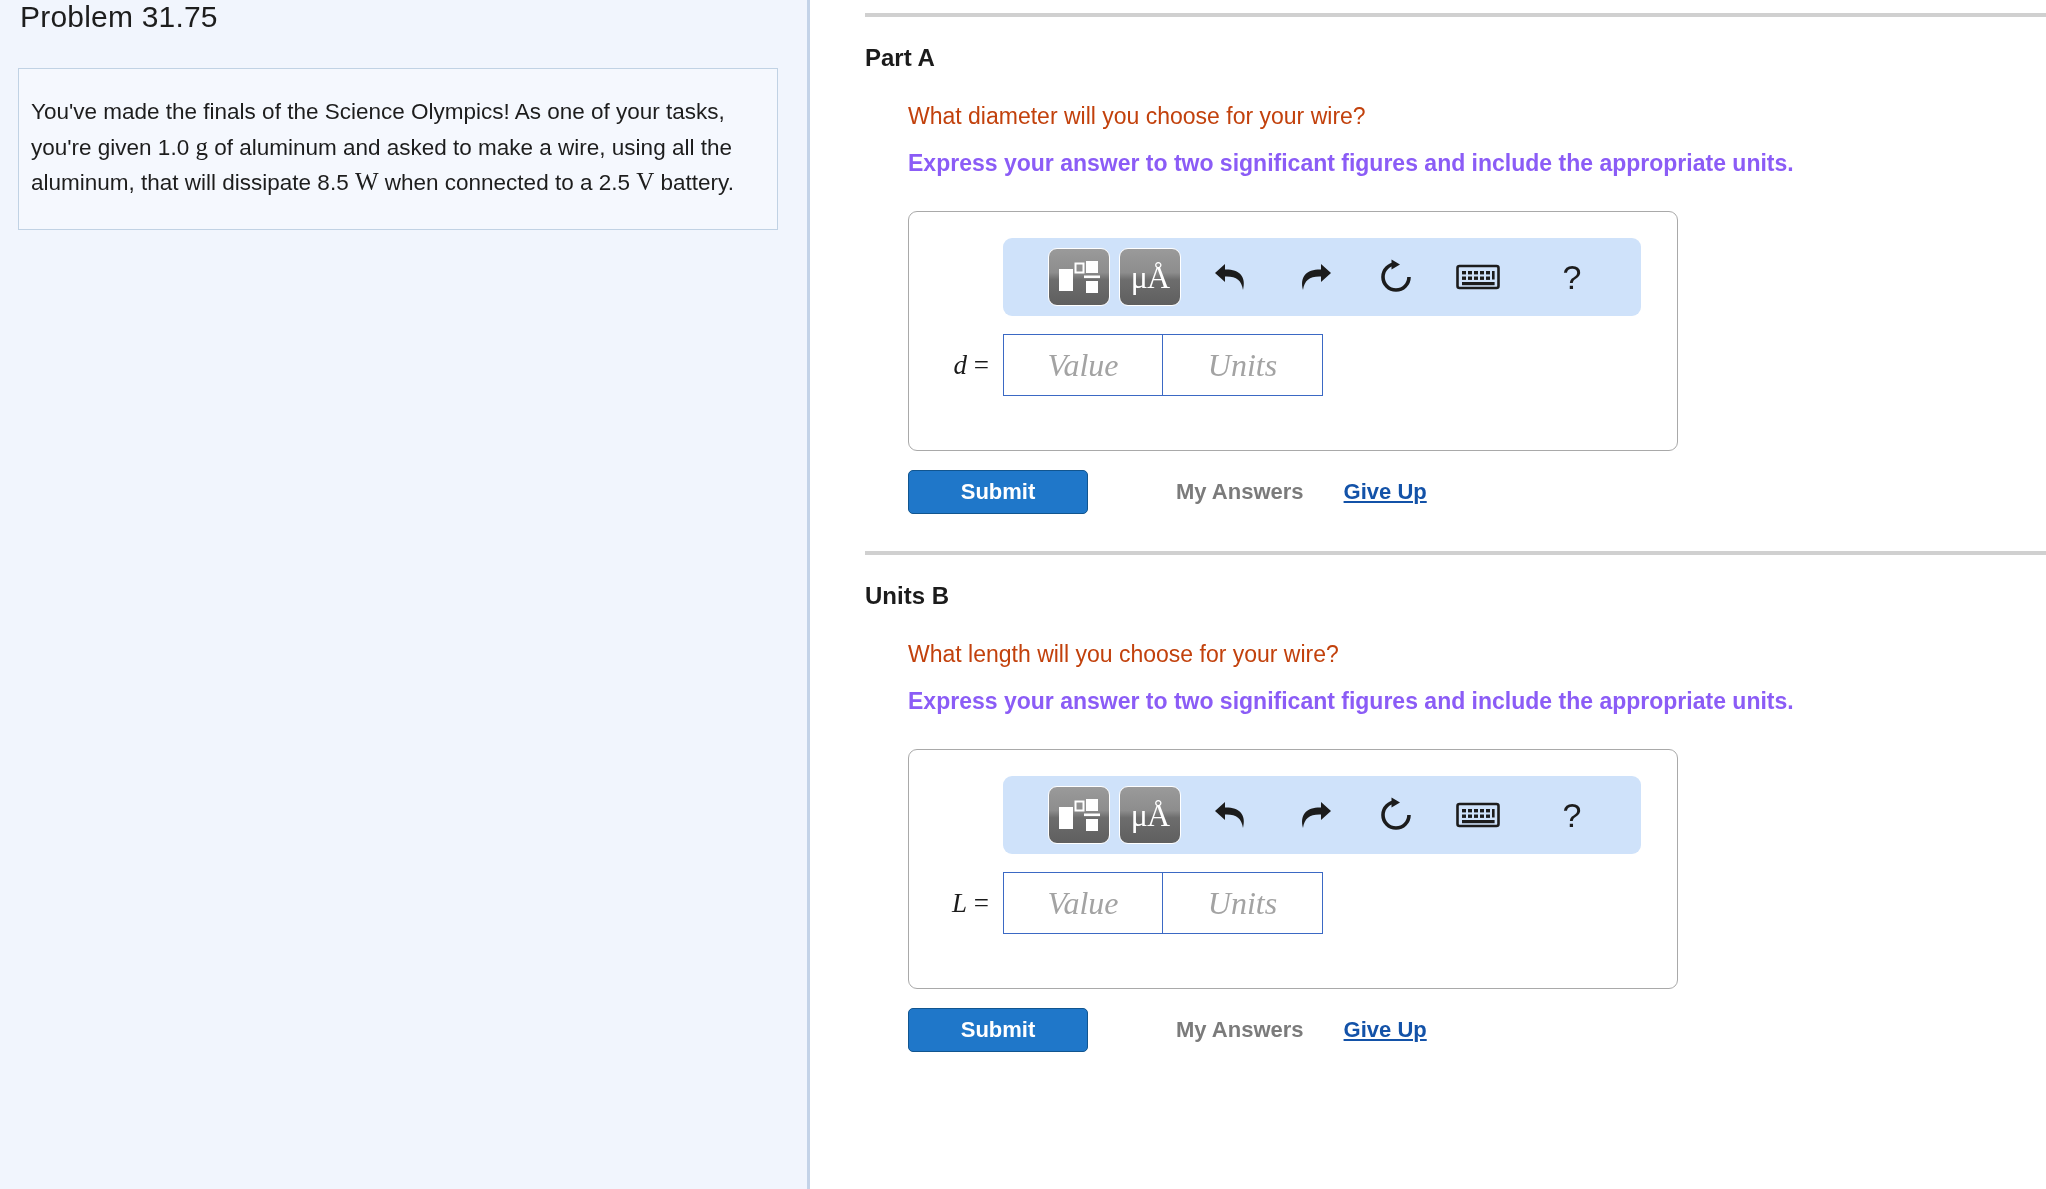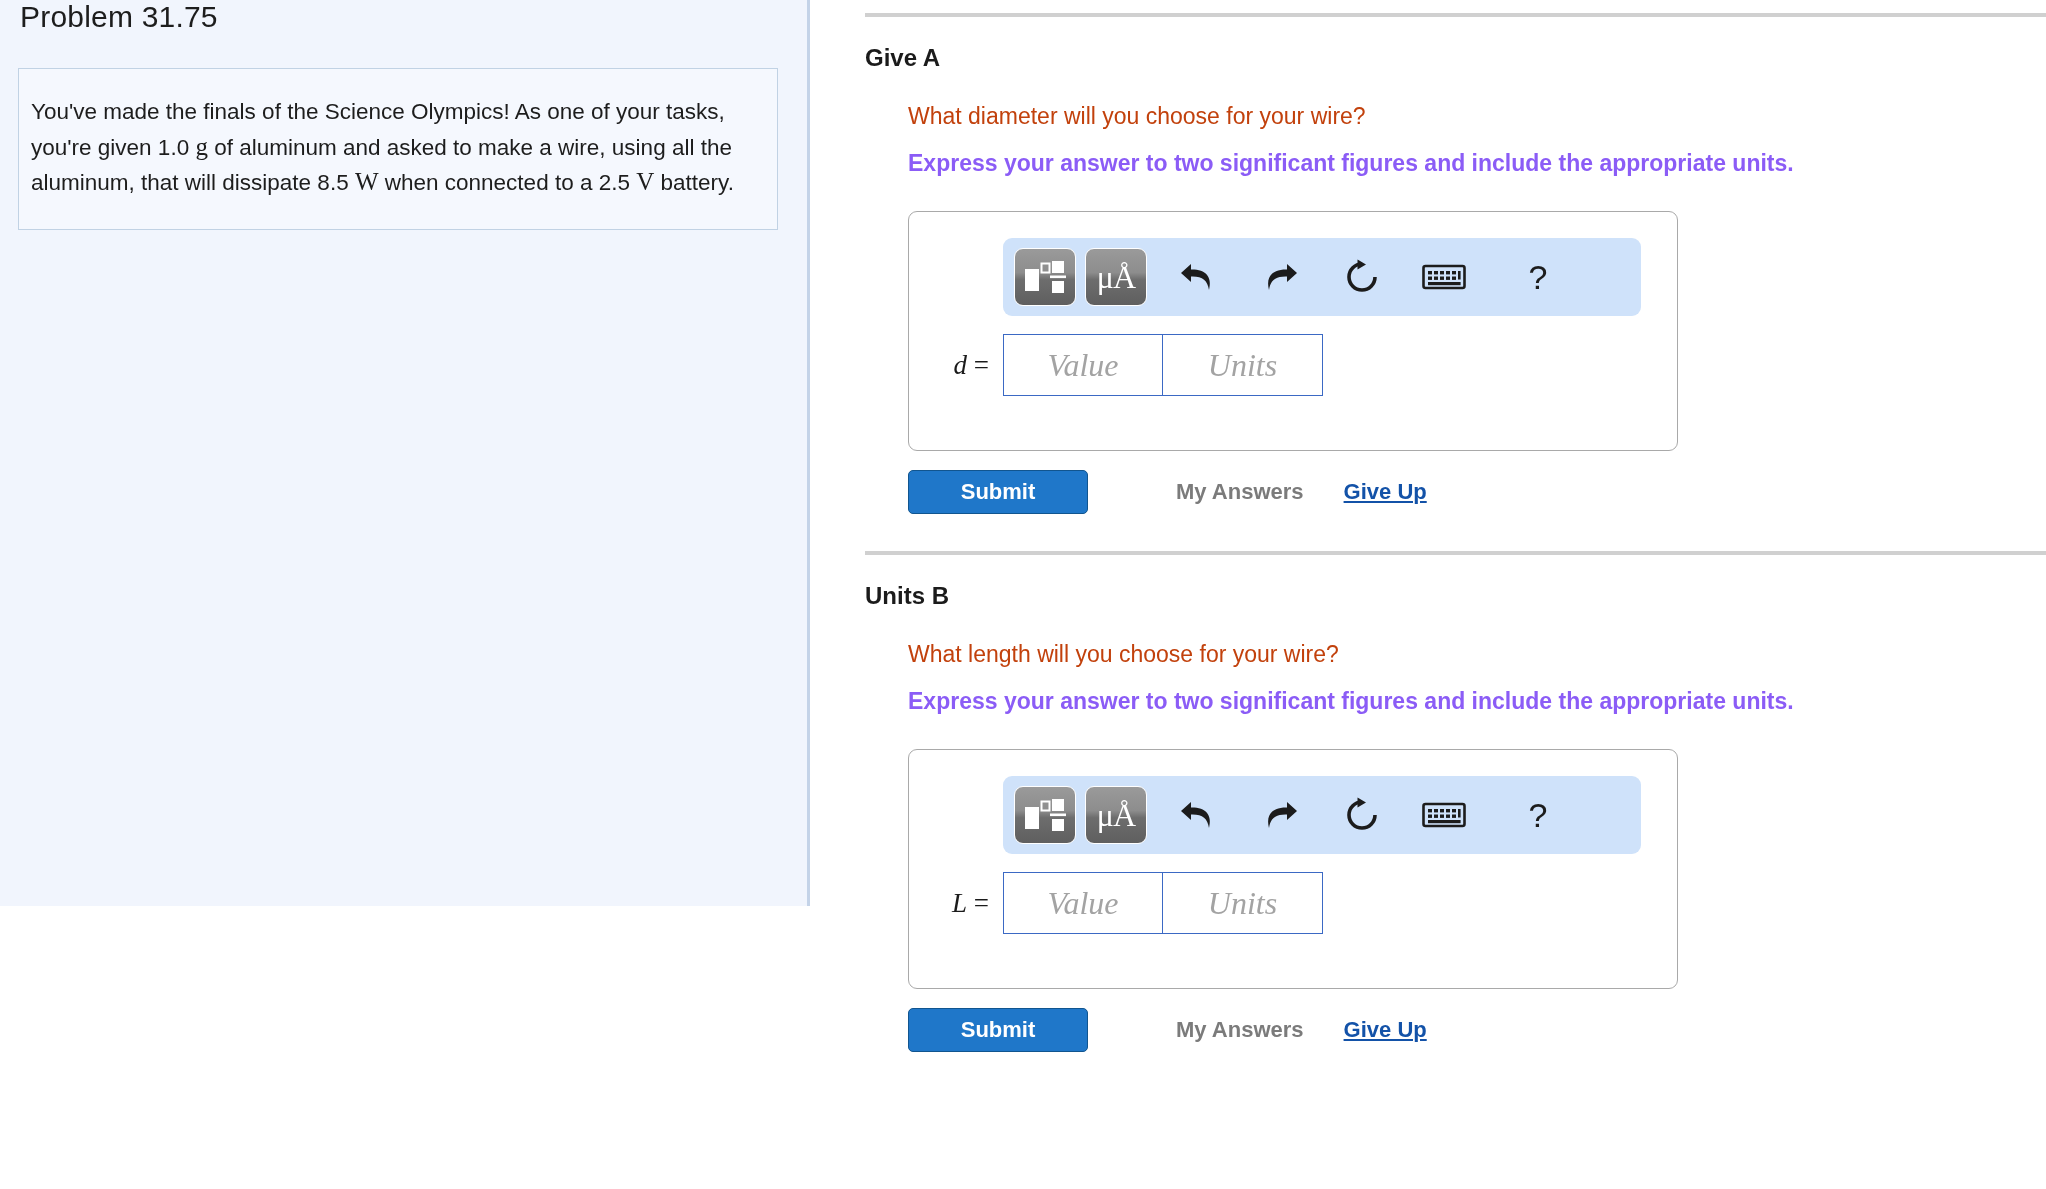--- a/index.html
+++ b/index.html
@@ -14,21 +14,21 @@
     overflow: hidden;
     position: relative;
   }
 
   
   #left-panel {
     position: absolute;
     left: 0;
     top: 0;
     width: 810px;
-    height: 906px;
+    height: 1189px;
     background: #f1f5fd;
     border-right: 3px solid #c4d3e8;
     box-sizing: border-box;
   }
   #problem-title {
     position: absolute;
     left: 20px;
     top: 0px;
     font-size: 30px;
     color: #1d1d1d;
@@ -123,20 +123,21 @@
     left: 94px;
     top: 26px;
     width: 638px;
     height: 78px;
     box-sizing: border-box;
     background: #cfe2fa;
     border-radius: 9px;
     display: flex;
     align-items: center;
     padding-left: 11px;
+    justify-content: center;
   }
   .tool-btn {
     width: 62px;
     height: 58px;
     border-radius: 9px;
     background: linear-gradient(to bottom, #9a9a9a 0%, #8d8d8d 42%, #6d6d6d 55%, #5f5f5f 100%);
     border: 1.5px solid #ffffff;
     box-sizing: border-box;
     display: flex;
     align-items: center;
@@ -259,21 +260,21 @@
   </div>
 
 </div>
 
 <div id="right-panel">
 
   <div class="part-block" id="part-a-block">
 
     <div class="part-rule"></div>
 
-    <div class="part-heading">Give A</div>
+    <div class="part-heading">Part A</div>
     <div class="part-question">What diameter will you choose for your wire?</div>
     <div class="part-instruction">Express your answer to two significant figures and include the appropriate units.</div>
 
     <div class="answer-box">
 
       <div class="answer-toolbar">
 
         <div class="tool-btn">
           <svg width="42" height="38" viewBox="0 0 42 38">
             <rect x="1" y="11" width="14" height="22" fill="#ffffff"></rect>

